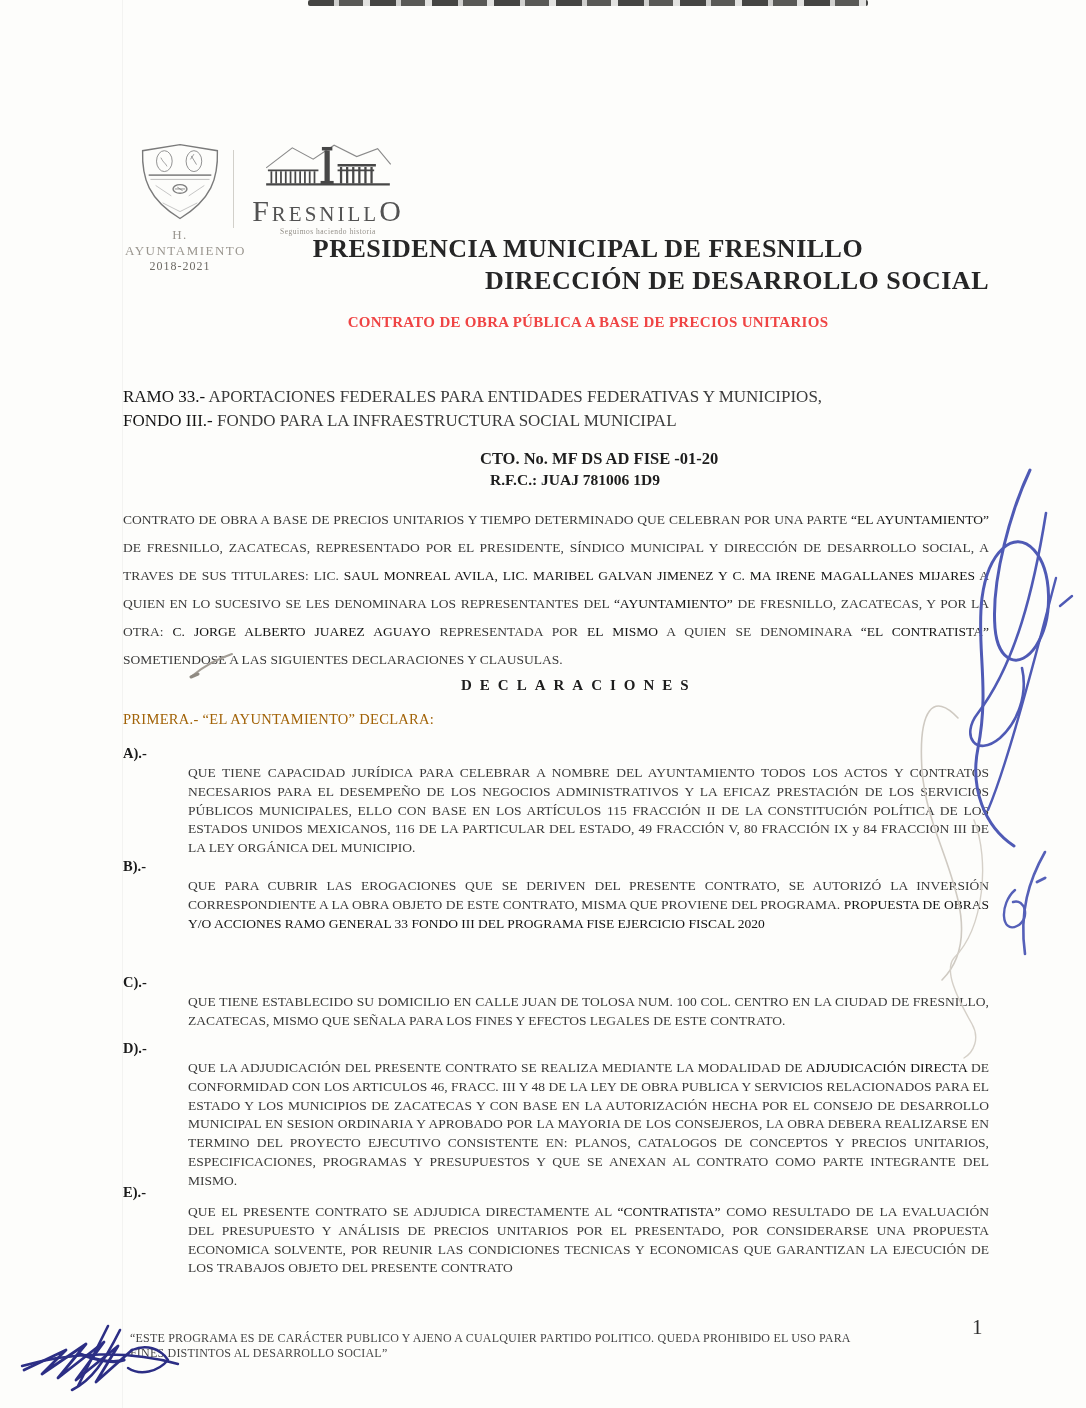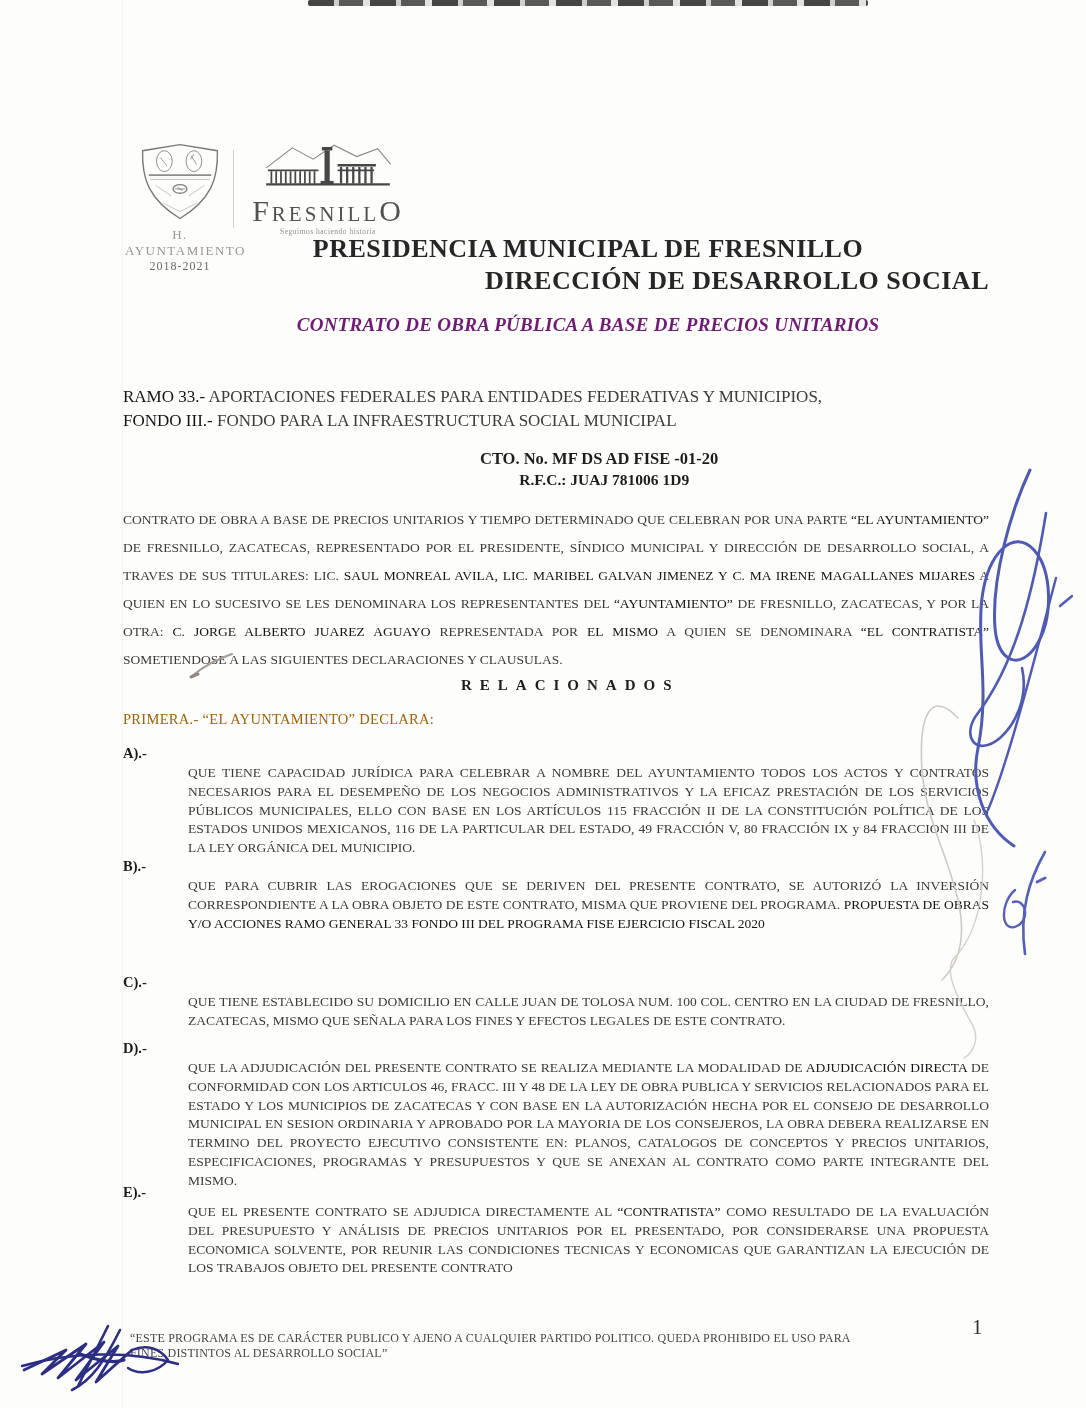--- a/index.html
+++ b/index.html
@@ -29,25 +29,25 @@
   .wordmark{color:#525252;letter-spacing:3px;line-height:1;margin-top:-2px;white-space:nowrap;}
   .wm-big{font-size:30px;}
   .wm-small{font-size:21px;}
   .tagline{font-size:7.5px;color:#938f88;letter-spacing:.5px;filter:blur(.3px);margin-top:1px;}
   
   .content{position:absolute;left:123px;top:0;width:866px;height:1012px;}
   .center-block{position:absolute;left:0;width:866px;text-align:center;padding-left:64px;box-sizing:border-box;}
   .title-line{font-weight:bold;color:#262626;font-size:26px;letter-spacing:.5px;}
   .t1{top:234px;}
   .t2{top:266px;text-align:right;}
-  .subtitle{top:314px;font-weight:bold;color:#701a75;font-size:19px;letter-spacing:.3px;font-style:italic;}
+  .subtitle{top:314px;font-weight:bold;color:#ef4444;font-size:15px;letter-spacing:.3px;}
   .ramo{position:absolute;left:0;top:385px;width:866px;font-size:17px;line-height:24px;color:#3a3a3a;}
   .cto{position:absolute;left:357px;top:449px;font-weight:bold;color:#1d1d1d;}
   .cto-line1{font-size:16.5px;}
-  .cto-line2{font-size:15.5px;padding-left:10px;margin-top:2px;text-align:center;}
+  .cto-line2{font-size:15.5px;padding-left:10px;margin-top:2px;}
   .para{font-size:13.5px;line-height:28px;text-align:justify;margin:0;}
   .intro{position:absolute;left:0;top:506px;width:866px;}
   .decl-heading{position:absolute;left:338px;top:677px;font-weight:bold;color:#1d1d1d;font-size:15px;letter-spacing:8px;white-space:nowrap;}
   .primera{position:absolute;left:0;top:711px;font-weight:normal;color:#a16207;font-size:14.5px;letter-spacing:.3px;}
   .decl-item{position:absolute;left:0;width:866px;}
   .decl-item .label{font-weight:bold;color:#1a1a1a;font-size:14.5px;line-height:16px;}
   .decl-item .para{margin:3px 0 0 65px;width:801px;box-sizing:border-box;line-height:18.8px;}
   .item-a{top:745px;}.item-b{top:858px;}.item-c{top:974px;}.item-d{top:1040px;}.item-e{top:1184px;}
   
   .footer-quote{position:absolute;left:130px;top:1331px;width:740px;font-size:12px;color:#454545;letter-spacing:.2px;}
@@ -117,21 +117,21 @@
       <div><span class="b">FONDO III.-</span><span> FONDO PARA LA INFRAESTRUCTURA SOCIAL MUNICIPAL</span></div>
     </div>
 
     <div class="cto">
       <div class="cto-line1">CTO. No. MF DS AD FISE -01-20</div>
       <div class="cto-line2">R.F.C.: JUAJ 781006 1D9</div>
     </div>
 
     <p class="para intro"><span>CONTRATO DE OBRA A BASE DE PRECIOS UNITARIOS Y TIEMPO  DETERMINADO  QUE CELEBRAN  POR  UNA PARTE </span><span class="b">“EL AYUNTAMIENTO”</span><span> DE FRESNILLO, ZACATECAS, REPRESENTADO POR EL PRESIDENTE,  SÍNDICO MUNICIPAL Y DIRECCIÓN DE DESARROLLO SOCIAL, A TRAVES DE SUS TITULARES: LIC. </span><span class="b">SAUL MONREAL AVILA,  LIC. MARIBEL GALVAN JIMENEZ Y C. MA IRENE MAGALLANES MIJARES</span><span>  A QUIEN EN LO SUCESIVO  SE  LES  DENOMINARA  LOS  REPRESENTANTES DEL </span><span class="b">“AYUNTAMIENTO”</span><span> DE FRESNILLO, ZACATECAS, Y POR LA OTRA: </span><span class="b">C. JORGE ALBERTO JUAREZ AGUAYO</span><span> REPRESENTADA POR </span><span class="b">EL MISMO</span><span> A  QUIEN SE DENOMINARA </span><span class="b">“EL CONTRATISTA”</span><span> SOMETIENDOSE A  LAS  SIGUIENTES DECLARACIONES Y CLAUSULAS.</span></p>
 
-    <div class="decl-heading">RELACIONADOS</div>
+    <div class="decl-heading">DECLARACIONES</div>
     <div class="primera">PRIMERA.- “EL AYUNTAMIENTO” DECLARA:</div>
 
     <div class="decl-item item-a">
       <div class="label">A).-</div>
       <p class="para"><span>QUE TIENE CAPACIDAD JURÍDICA PARA CELEBRAR A NOMBRE DEL AYUNTAMIENTO TODOS LOS ACTOS Y CONTRATOS NECESARIOS PARA EL DESEMPEÑO DE LOS NEGOCIOS ADMINISTRATIVOS Y LA EFICAZ PRESTACIÓN DE LOS SERVICIOS PÚBLICOS MUNICIPALES, ELLO CON BASE EN LOS ARTÍCULOS 115 FRACCIÓN II DE LA CONSTITUCIÓN POLÍTICA DE LOS ESTADOS UNIDOS MEXICANOS, 116 DE LA PARTICULAR DEL ESTADO, 49 FRACCIÓN V, 80 FRACCIÓN IX y 84 FRACCION III DE LA LEY ORGÁNICA DEL MUNICIPIO.</span></p>
     </div>
     <div class="decl-item item-b">
       <div class="label">B).-</div>
       <p class="para"><span>QUE  PARA CUBRIR  LAS EROGACIONES QUE SE  DERIVEN DEL  PRESENTE  CONTRATO,  SE  AUTORIZÓ LA INVERSIÓN CORRESPONDIENTE A LA OBRA  OBJETO DE ESTE CONTRATO, MISMA QUE PROVIENE DEL PROGRAMA. </span><span class="b">PROPUESTA DE OBRAS Y/O ACCIONES RAMO GENERAL 33 FONDO III DEL PROGRAMA FISE EJERCICIO FISCAL 2020</span></p>
     </div>

